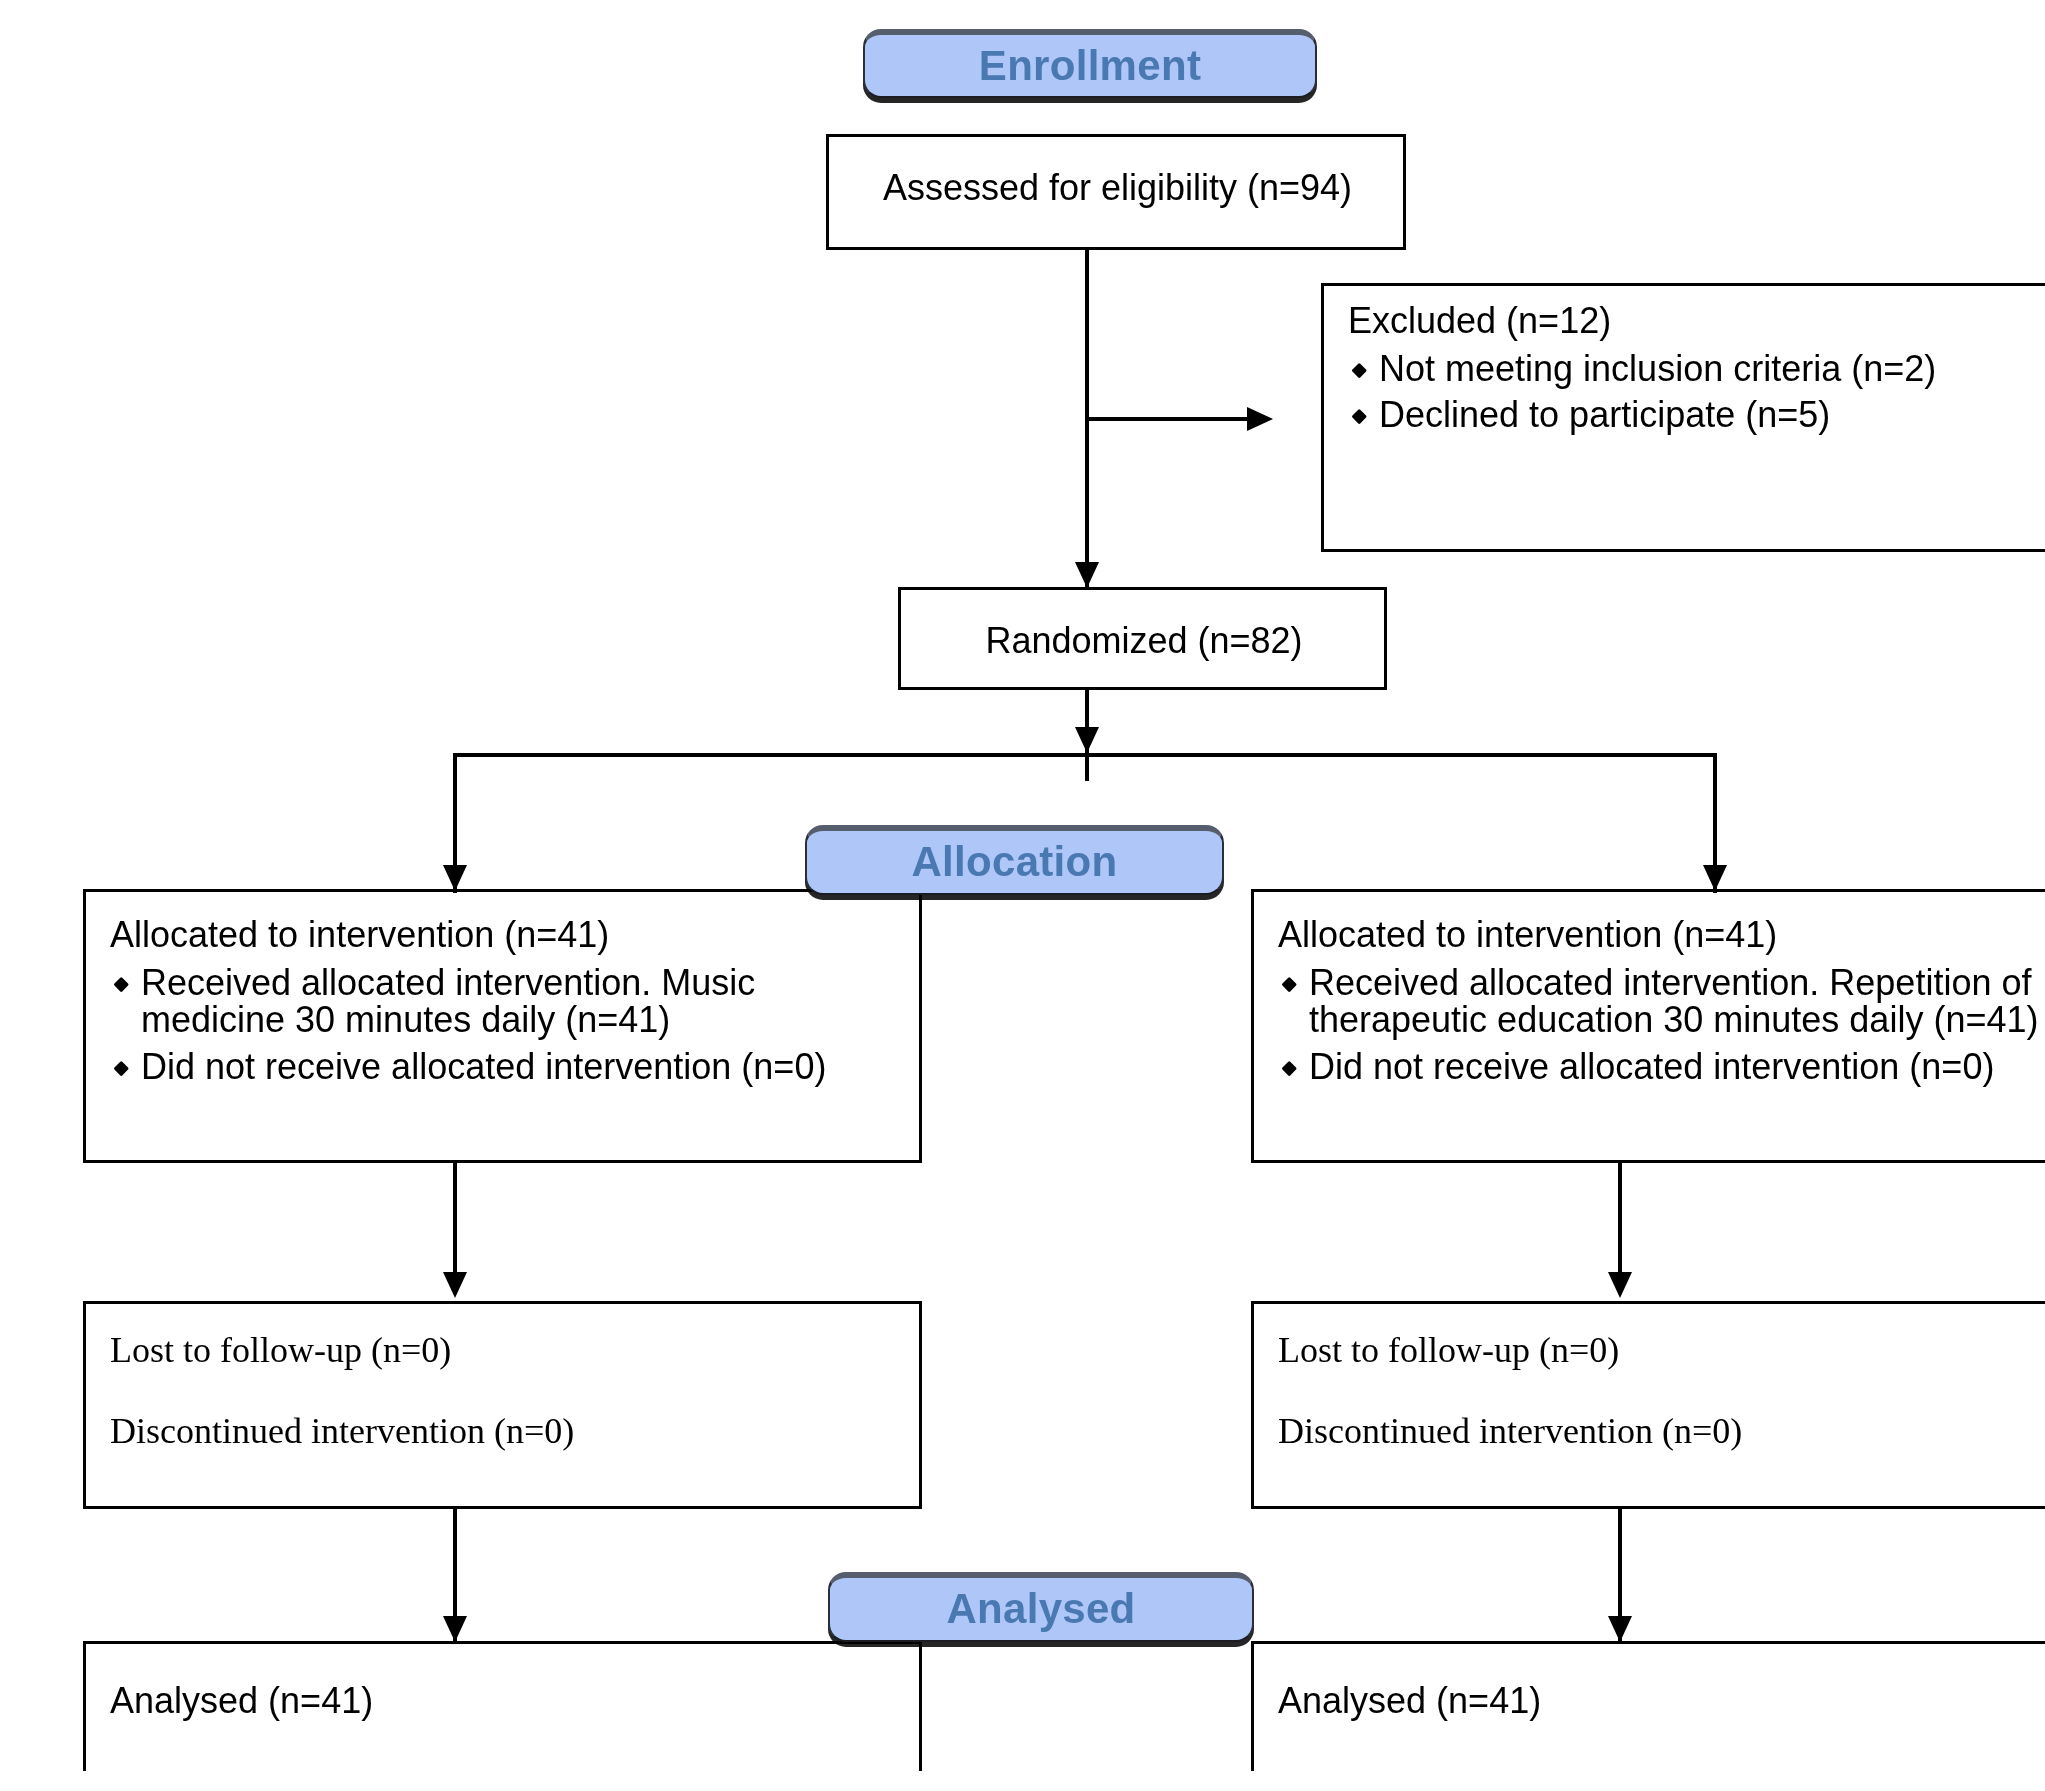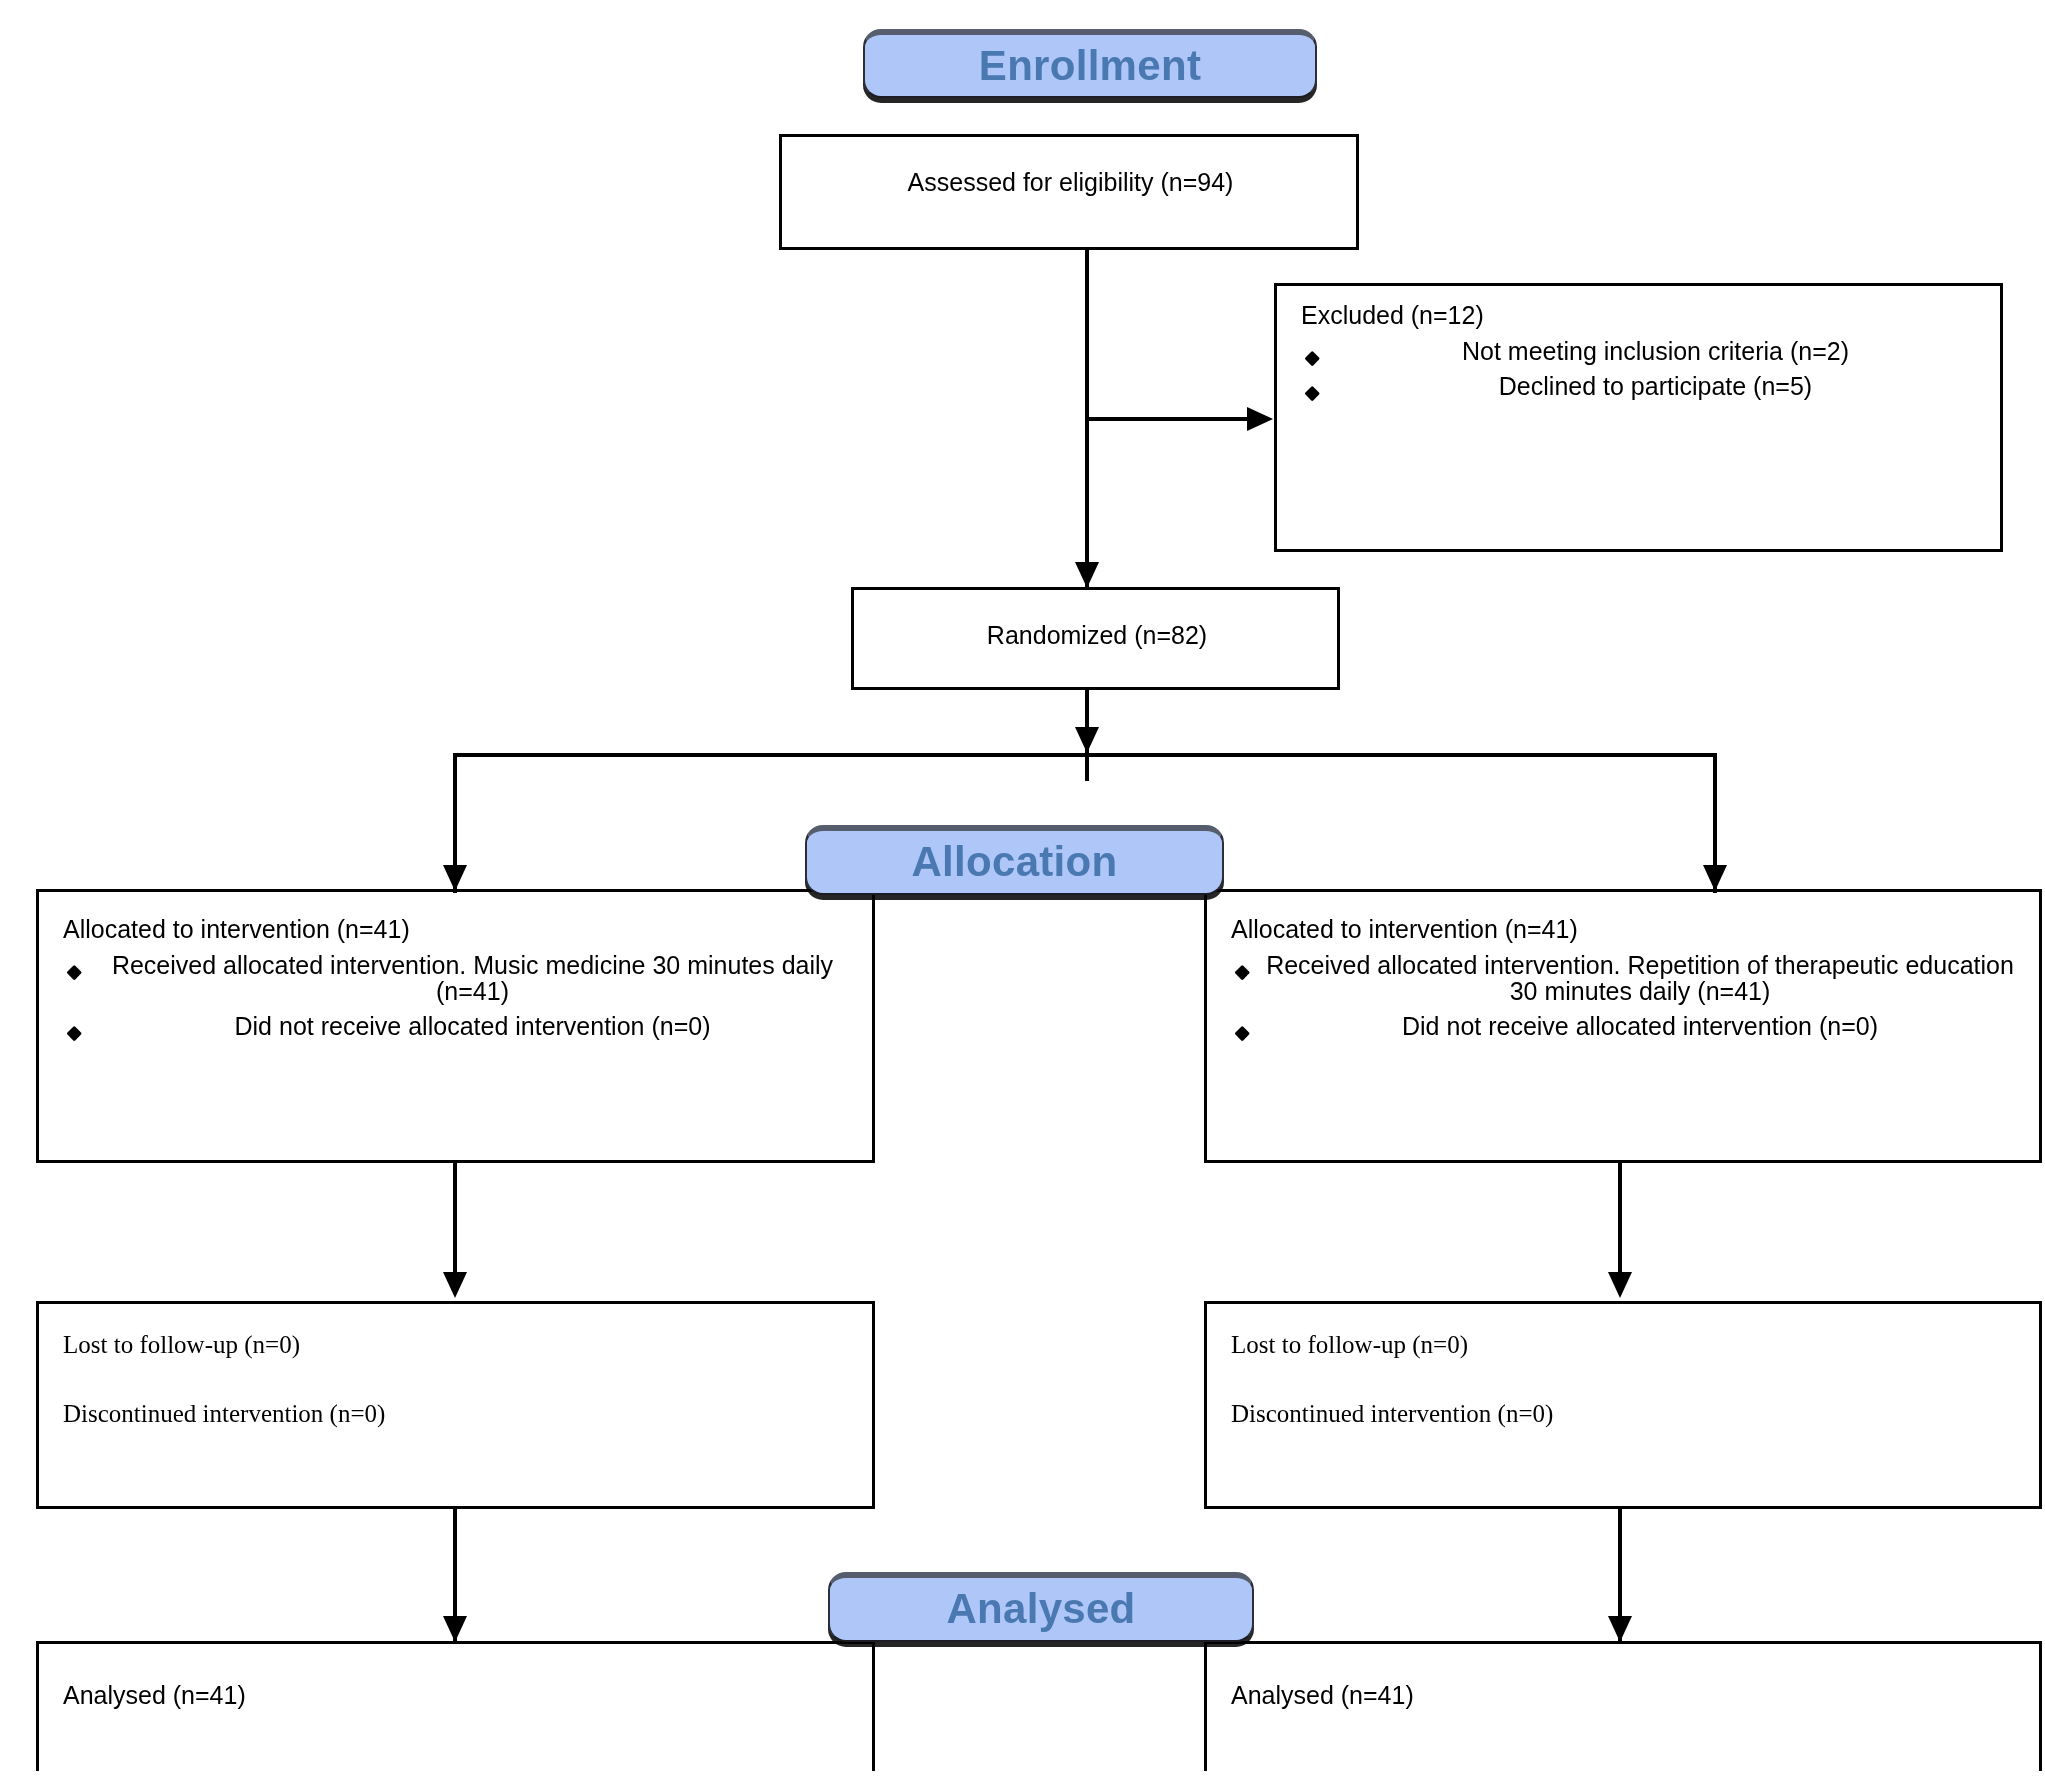--- a/index.html
+++ b/index.html
@@ -18,22 +18,23 @@
     overflow: hidden;
   }
 
   
   .box {
     position: absolute;
     box-sizing: border-box;
     border: 3.5px solid #000000;
     background: #ffffff;
     color: #000000;
-    font-size: 25px;
+    font-size: 36px;
     line-height: 1.05;
+    margin-left: 47px;
   }
   .box-inner {
     padding: 24px 21px 14px 24px;
   }
   .box.center .box-inner {
     text-align: center;
     padding-top: 32px;
   }
 
   
@@ -63,21 +64,20 @@
   }
   ul.bullets {
     list-style: none;
     margin: 0;
     padding: 0;
   }
   ul.bullets li {
     position: relative;
     padding-left: 31px;
     margin-bottom: 8.4px;
-    text-align: center;
   }
   ul.bullets li::before {
     content: "";
     position: absolute;
     left: 5.6px;
     top: 15.4px;
     width: 10.5px;
     height: 10.5px;
     background: #000;
     transform: rotate(45deg);

